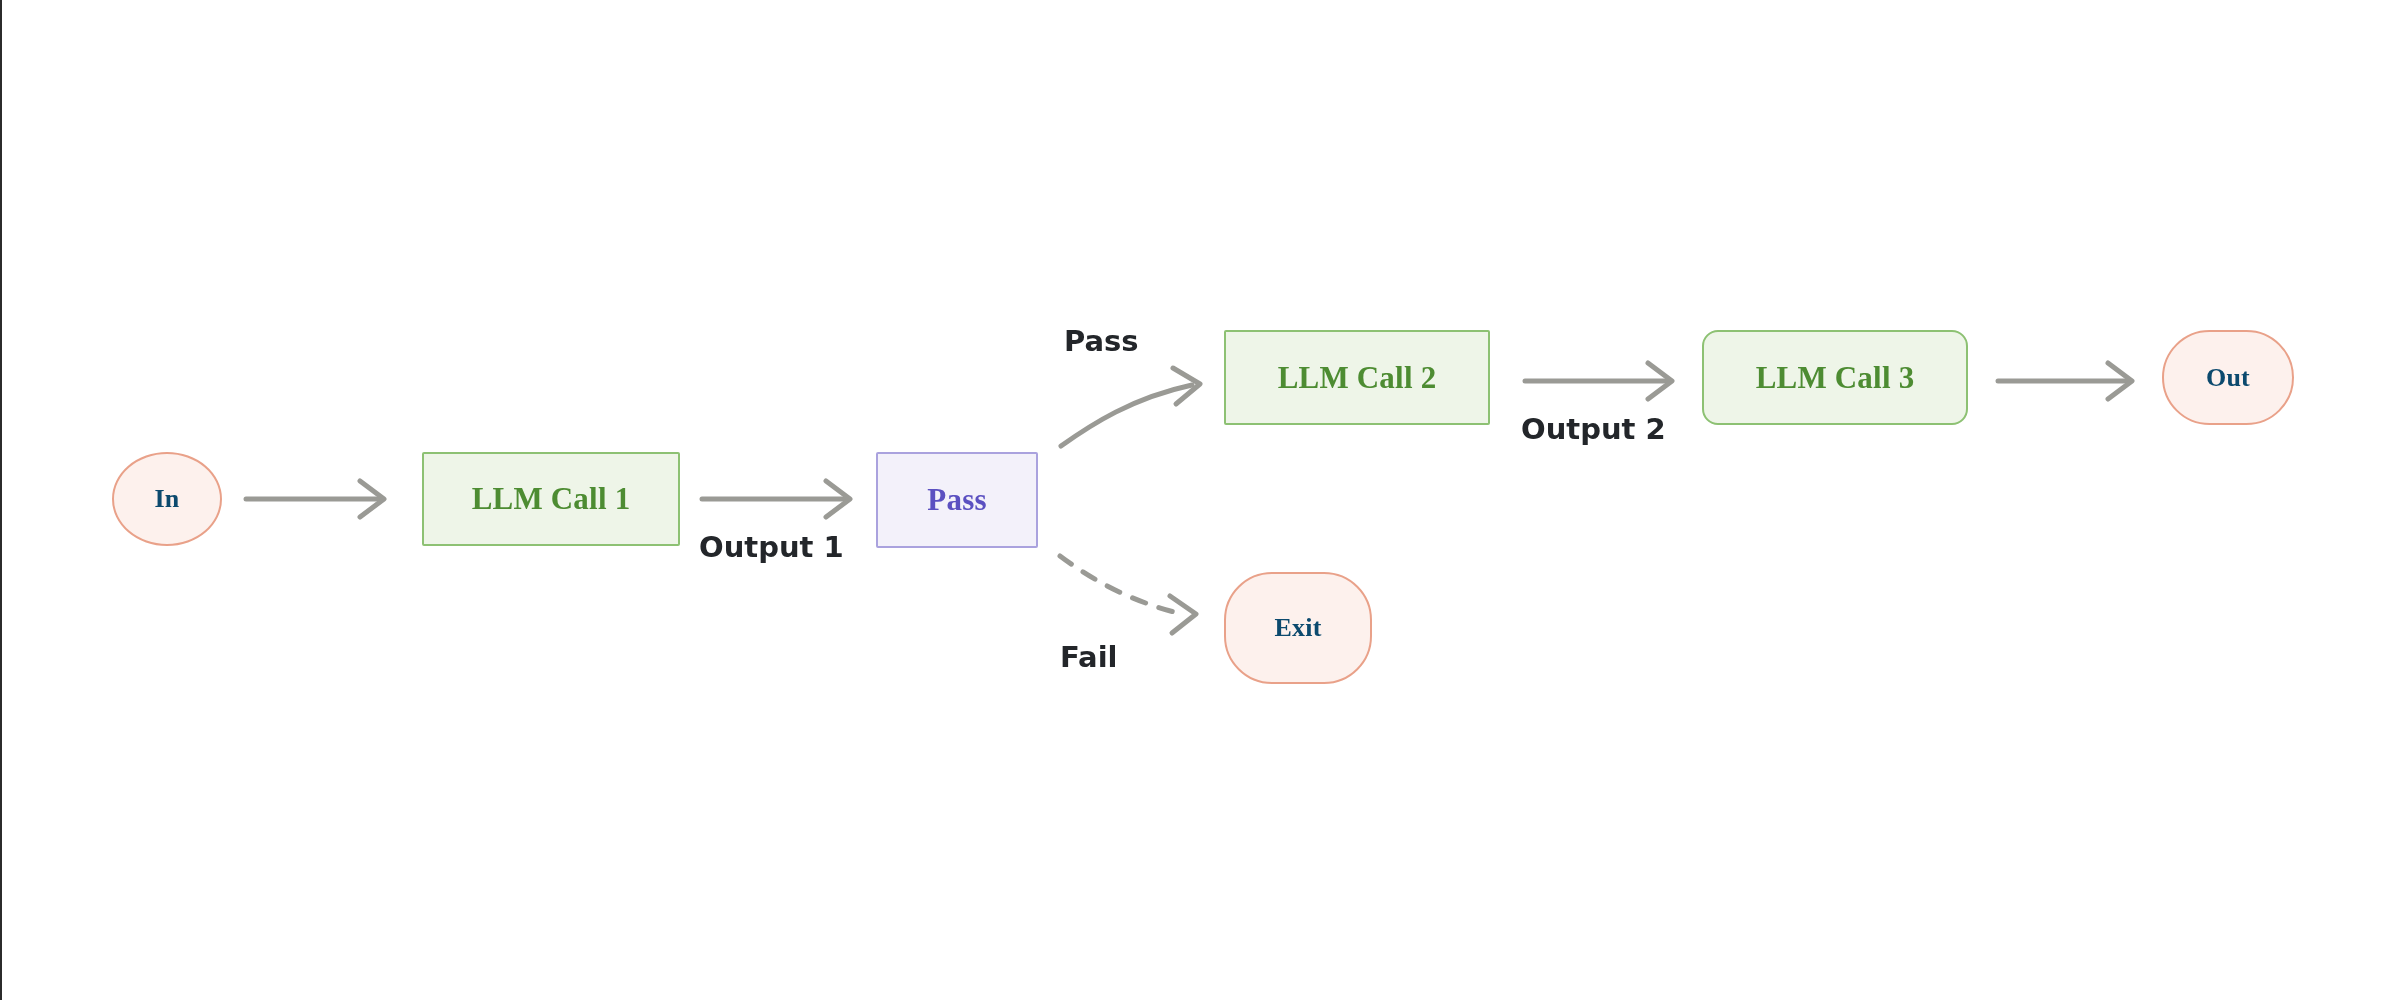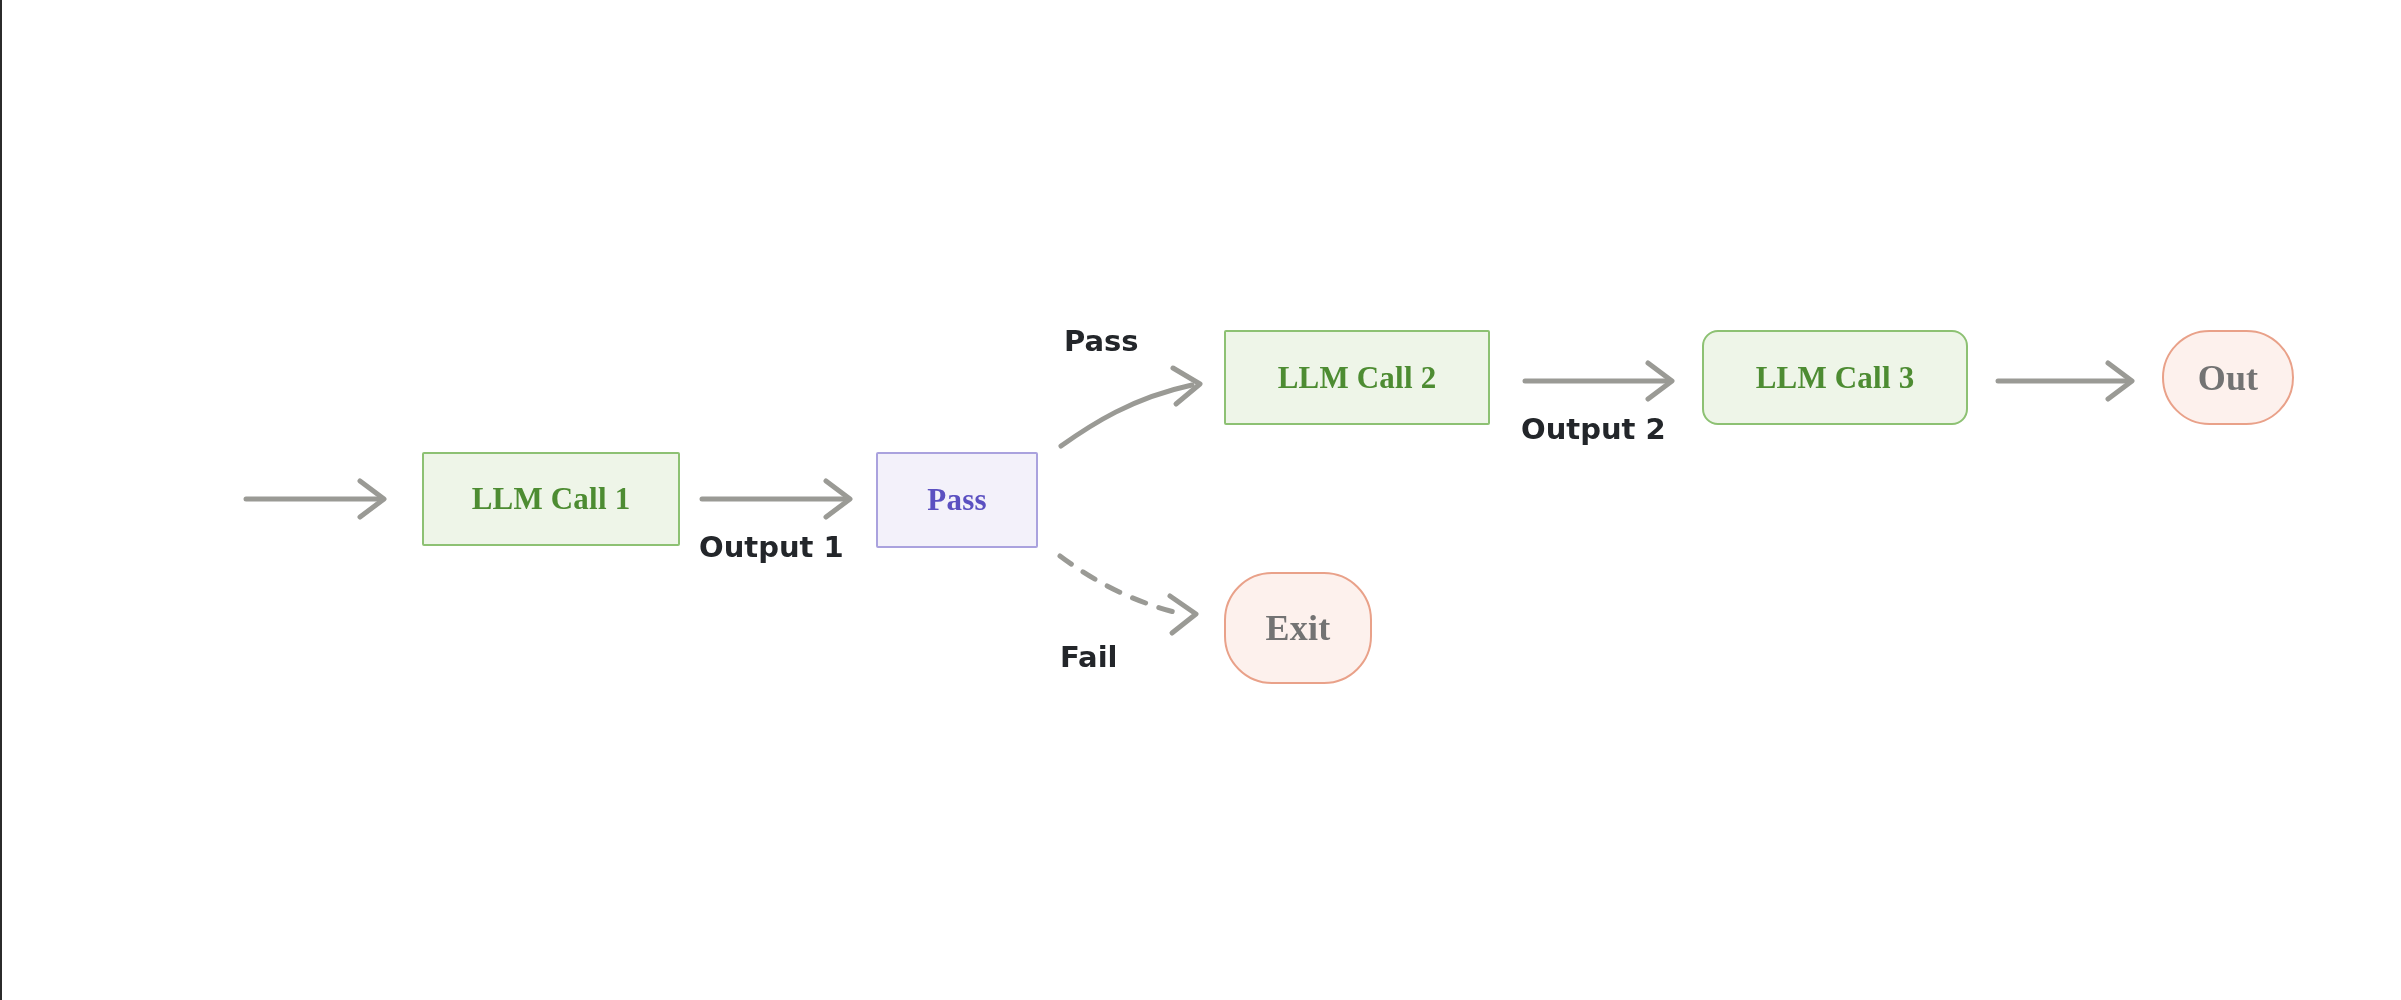--- a/index.html
+++ b/index.html
@@ -46,22 +46,22 @@
     letter-spacing: 0.2px;
   }
 
   
   .node-terminal {
     background: #fdf1ed;
     border: 2px solid #e9a189;
     color: #c0452a;
   }
   .node-terminal .node-label {
-    font-size: 36px;
-    color: #737373;
+    font-size: 26px;
+    color: #0c4a6e;
   }
 
   
   .node-process {
     background: #eef5e8;
     border: 2px solid #8dc173;
     border-radius: 2px;
     color: #4d8c32;
   }
   .node-process .node-label {
@@ -142,20 +142,23 @@
   </svg>
 
   <div class="edge-label" id="edge-label-output1">Output 1</div>
 
   <div class="edge-label" id="edge-label-pass">Pass</div>
 
   <div class="edge-label" id="edge-label-fail">Fail</div>
 
   <div class="edge-label" id="edge-label-output2">Output 2</div>
 
+  <div class="node node-terminal" id="node-in">
+    <span class="node-label">In</span>
+  </div>
 
   <div class="node node-process" id="node-llm1">
     <span class="node-label">LLM Call 1</span>
   </div>
 
   <div class="node node-gate" id="node-gate">
     <span class="node-label">Pass</span>
   </div>
 
   <div class="node node-process" id="node-llm2">

